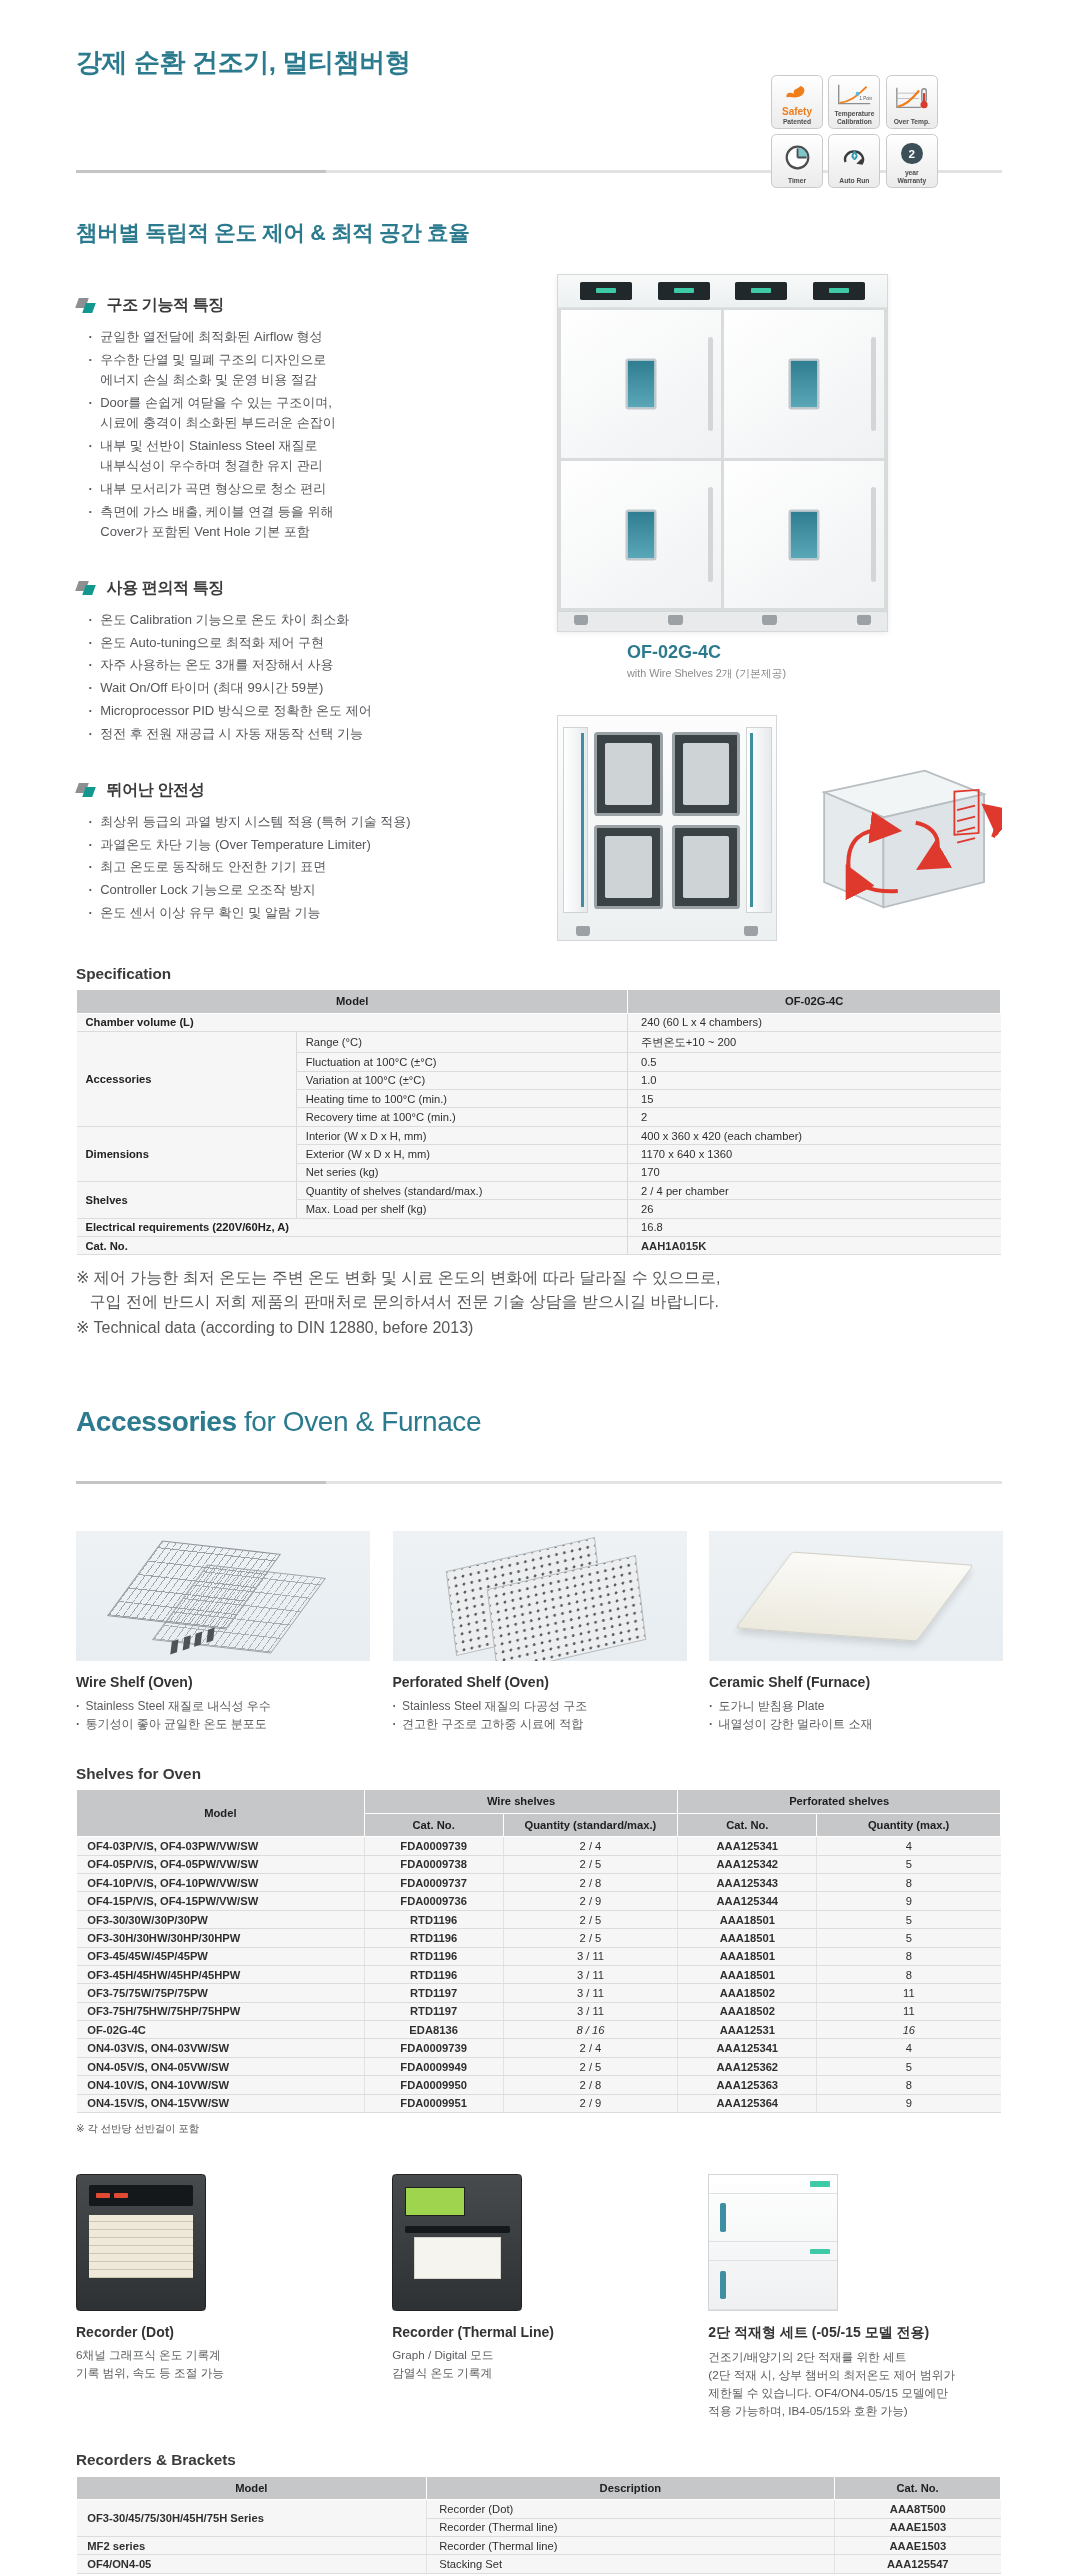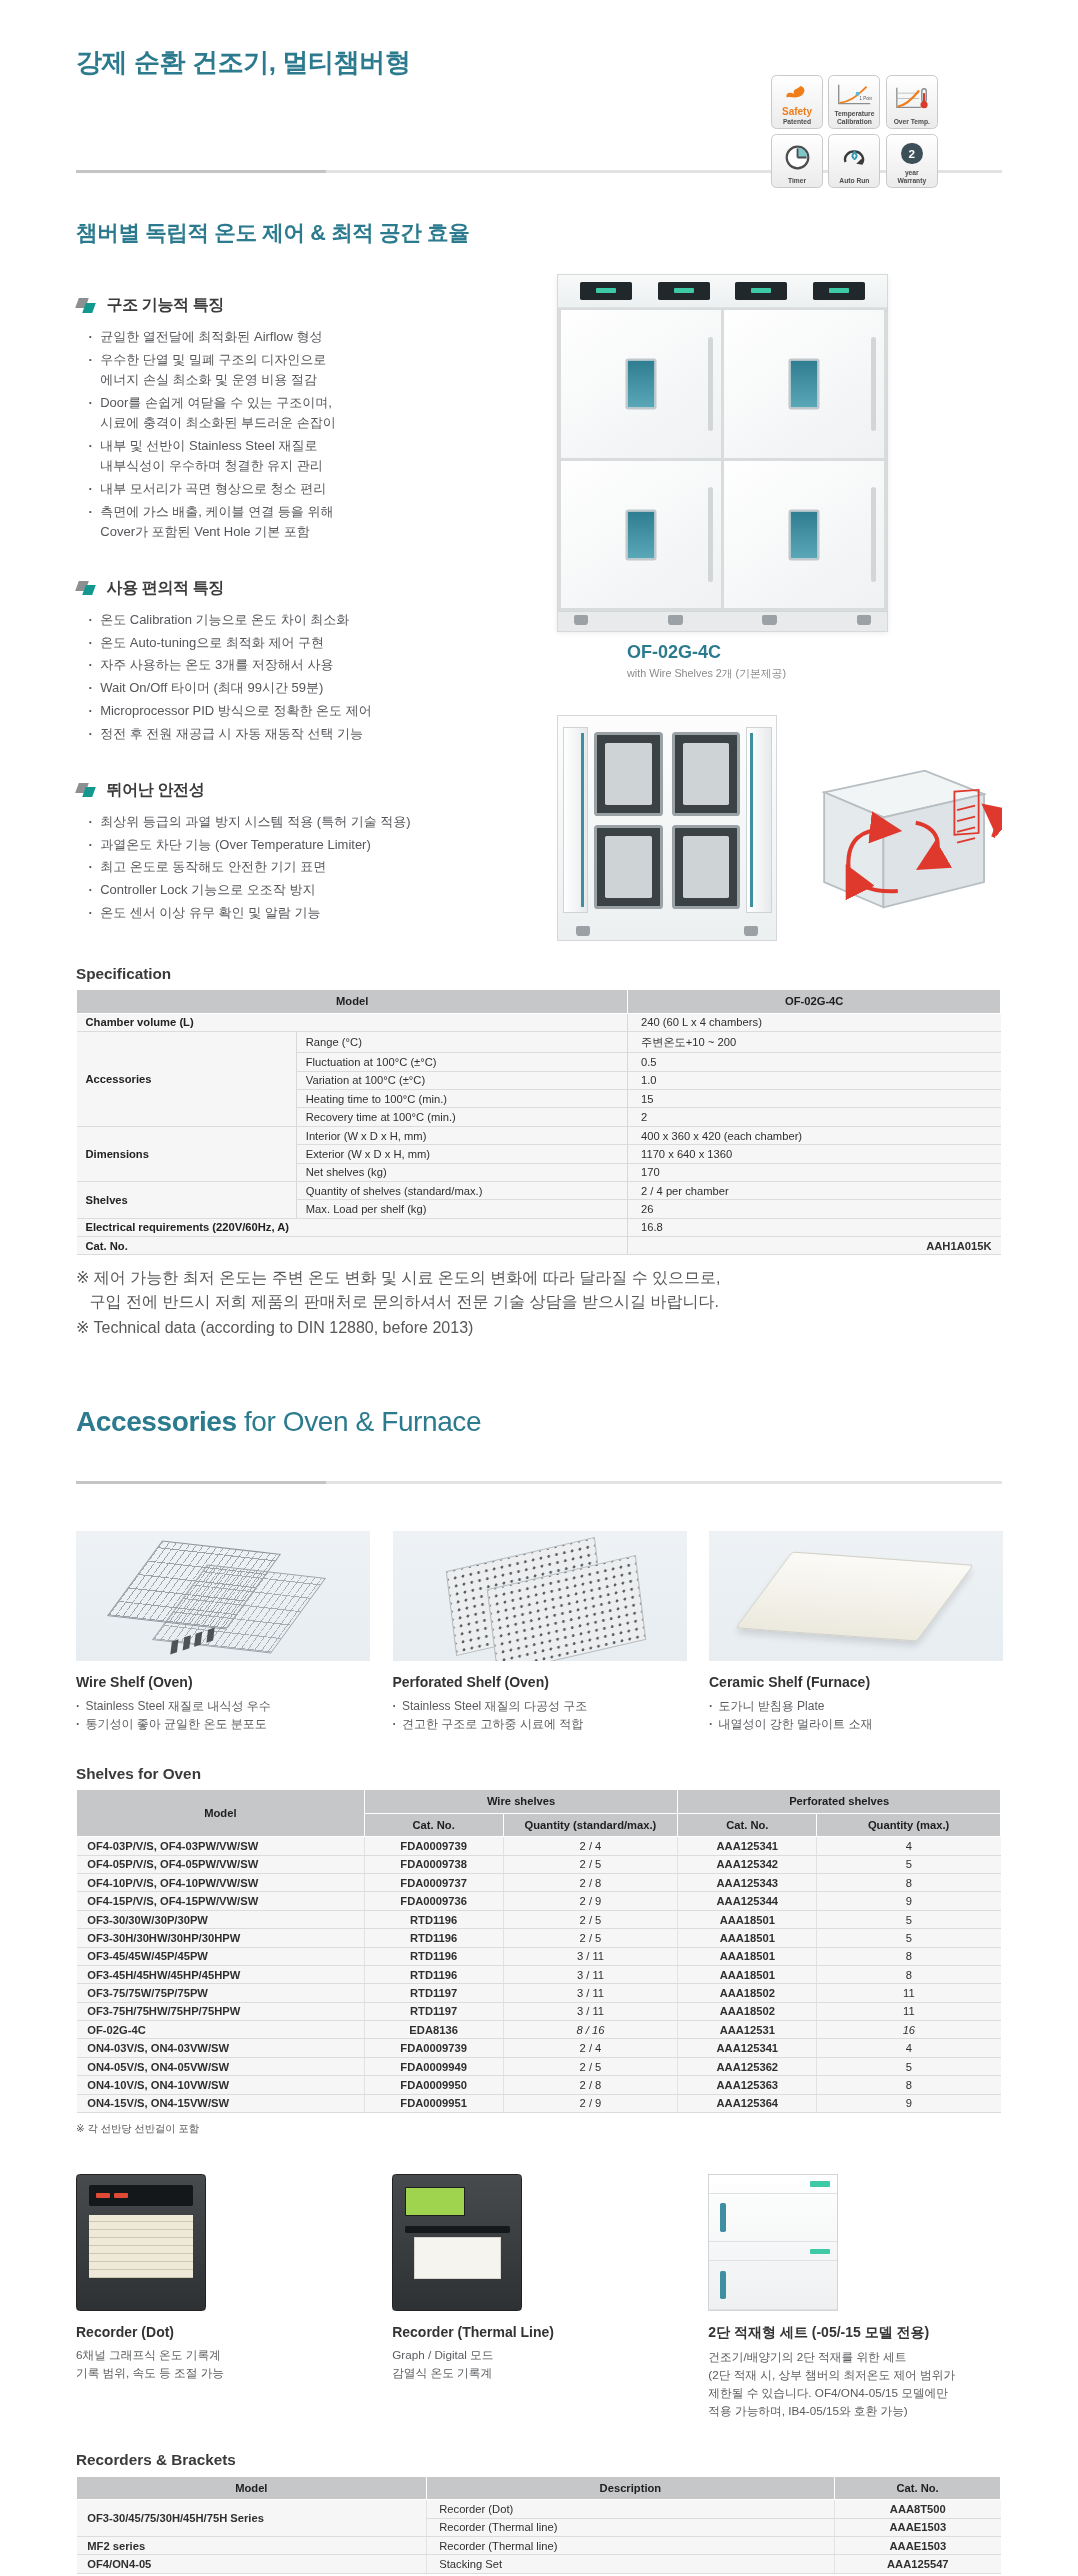--- a/index.html
+++ b/index.html
@@ -74,21 +74,21 @@
   
   .tbl-heading{margin:0 76px;font-size:15.3px;font-weight:800;color:#3a3a3a;}
   .spec-heading{margin-top:5.4px;}
   table{border-collapse:collapse;width:925px;margin:7.2px 76px 0;font-size:11.2px;color:#2f2f2f;}
   th{background:#c6c7c8;color:#1e1e1e;font-weight:700;text-align:center;padding:5.4px 3.6px;border:0.9px solid #ffffff;border-top:none;}
   td{background:#f6f6f6;border-bottom:0.9px solid #dcdcdc;padding:2.7px 9px;}
   tbody{border-bottom:1.8px solid #aeaeae;}
   .spec-group,.spec-label{font-weight:700;color:#222;}
   .spec-sub{border-left:0.9px solid #d8d8d8;}
   .spec-value{border-left:0.9px solid #d8d8d8;padding-left:12.6px;}
-  .spec-center{text-align:right;font-weight:700;}
+  .spec-center{text-align:left;font-weight:700;}
   tr.group-start td{border-top:1.8px solid #c7c7c7;}
   #spec-table tr:first-child td{border-top:none;}
   .fnotes{margin:10.8px 76px 0;}
   .fnote{font-size:16px;color:#585858;line-height:1.5;white-space:pre-line;padding-left:13.5px;text-indent:-13.5px;margin-bottom:1.8px;}
 
   
   .accessories-title{margin:66px 76px 0;font-size:28px;color:#2b7a8e;font-weight:400;letter-spacing:-0.4px;}
   .accessories-title b{font-weight:800;}
   .cards{display:flex;gap:22.5px;margin:47px 76px 0;}
   .card{width:294px;}
@@ -411,21 +411,21 @@
         <tr class="group-start">
           <td class="spec-group" rowspan="3">Dimensions</td>
           <td class="spec-sub">Interior (W x D x H, mm)</td>
           <td class="spec-value">400 x 360 x 420 (each chamber)</td>
         </tr>
         <tr>
           <td class="spec-sub">Exterior (W x D x H, mm)</td>
           <td class="spec-value">1170 x 640 x 1360</td>
         </tr>
         <tr>
-          <td class="spec-sub">Net shelves (kg)</td>
+          <td class="spec-sub">Net series (kg)</td>
           <td class="spec-value">170</td>
         </tr>
         <tr class="group-start">
           <td class="spec-group" rowspan="2">Shelves</td>
           <td class="spec-sub">Quantity of shelves (standard/max.)</td>
           <td class="spec-value">2 / 4 per chamber</td>
         </tr>
         <tr>
           <td class="spec-sub">Max. Load per shelf (kg)</td>
           <td class="spec-value">26</td>

